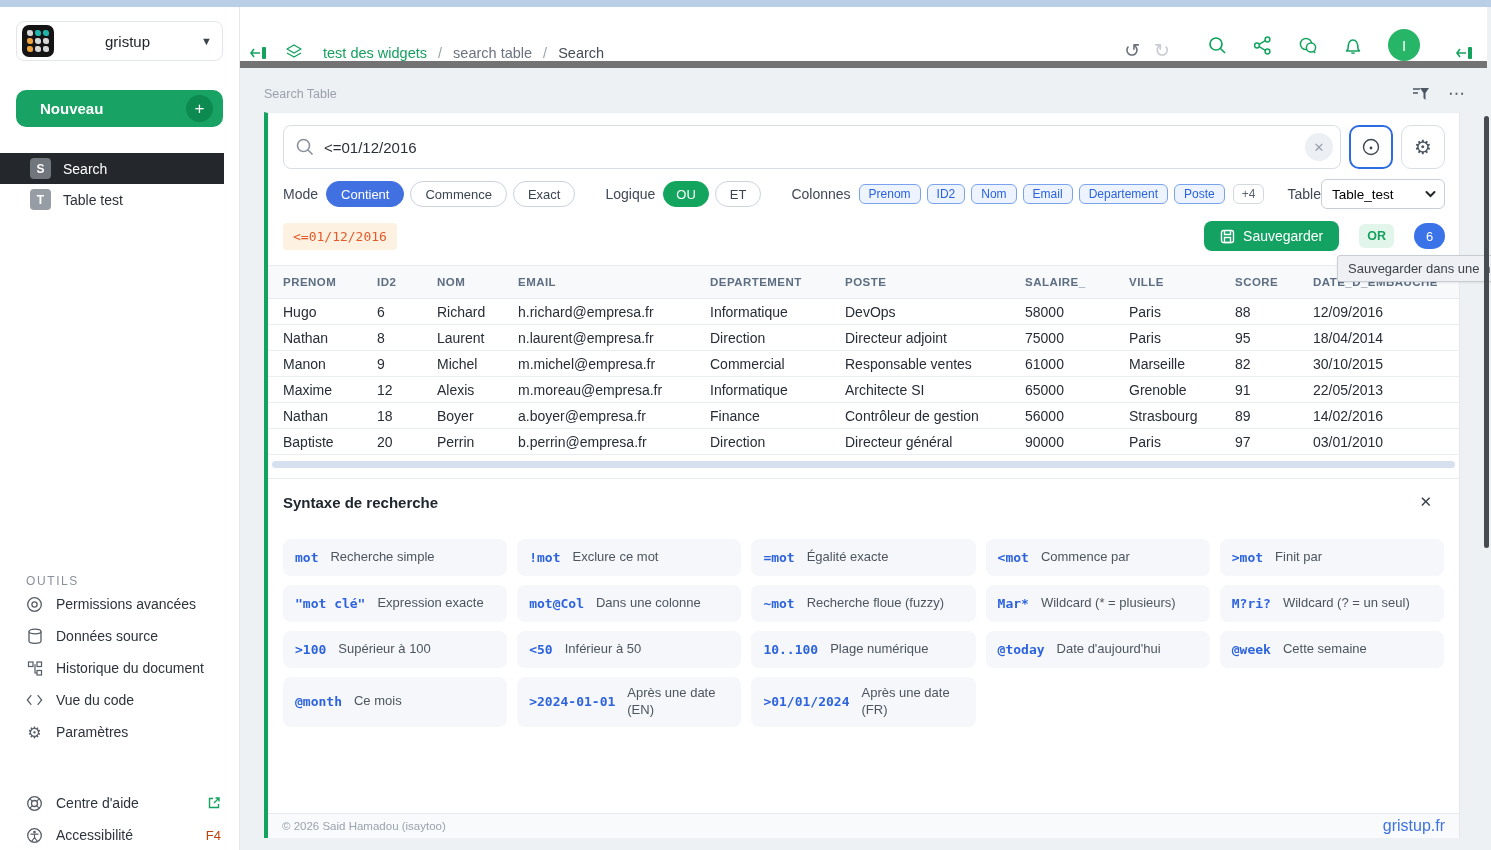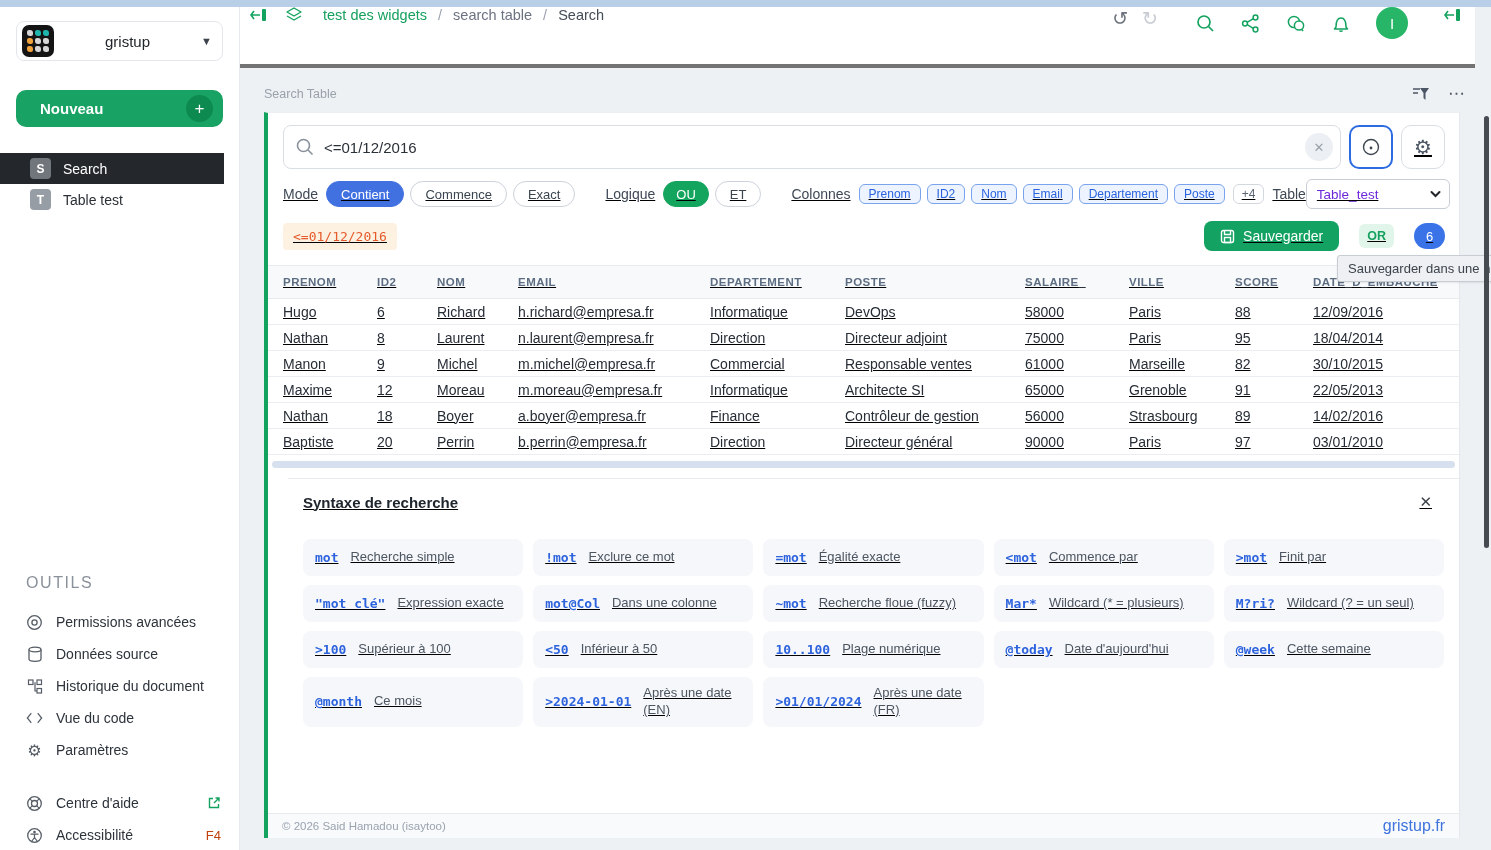--- a/index.html
+++ b/index.html
@@ -19,86 +19,86 @@
   .chev { color:#3c434b; font-size:11px; }
   .new-btn { margin:29px 16px 0 16px; height:37px; background:#18a263; border-radius:10px; display:flex; align-items:center; justify-content:space-between; padding:0 10px 0 24px; cursor:pointer; }
   .new-btn span.lbl { color:#fff; font-weight:bold; font-size:15px; }
   .new-plus { width:27px; height:27px; border-radius:50%; background:#0d8a4f; color:#fff; font-size:17px; display:flex; align-items:center; justify-content:center; }
   .pages { margin-top:26px; }
   .page-item { height:31px; display:flex; align-items:center; gap:12px; padding-left:30px; width:224px; font-size:14px; color:#2b3036; cursor:pointer; }
   .page-item.active { background:#24282d; color:#fff; }
   .page-badge { width:21px; height:21px; border-radius:4px; background:#979da5; color:#fff; font-size:12px; font-weight:bold; display:flex; align-items:center; justify-content:center; }
   .page-item.active .page-badge { background:#71767d; }
   .tools { position:absolute; top:567px; left:0; right:0; }
-  .tools-header { padding-left:26px; font-size:16px; letter-spacing:1.6px; color:#8a919a; margin-bottom:14px; }
+  .tools-header { padding-left:26px; font-size:12px; letter-spacing:1.6px; color:#8a919a; margin-bottom:0; }
   .tool-item { height:32px; display:flex; align-items:center; gap:13px; padding:0 18px 0 26px; font-size:14px; color:#2d333b; cursor:pointer; }
   .tool-item .ticon { width:17px; height:17px; display:flex; align-items:center; justify-content:center; color:#565d66; font-family:"DejaVu Sans", sans-serif; }
   .tool-item .spacer { flex:1; }
   .tool-suffix { color:#c2410c; font-size:13px;margin-left:15px; }
   .sidebar-bottom { position:absolute; top:780px; left:0; right:0; }
 
   
-  .header { position:absolute; top:7px; left:240px; right:16px; height:61px; background:#fff; border-bottom:4px solid #737373; display:flex; align-items:flex-start; padding:0 14px 0 10px; }
+  .header { position:absolute; top:7px; left:240px; right:4px; height:61px; background:#fff; border-bottom:7px solid #737373; display:flex; align-items:flex-end; padding:0 14px 0 10px; }
   .crumb { font-size:14.5px; margin-left:20px; white-space:nowrap; }
   .crumb .doc { color:#16a05f; }
   .crumb .sep { color:#9ca3af; margin:0 7px; }
   .crumb .pg { color:#6b7280; }
   .crumb .wg { color:#454d57; }
   .hd-spacer { flex:1; }
   .hicon { display:flex; align-items:center; justify-content:center; cursor:pointer; }
   .undo { font-family:"DejaVu Sans", sans-serif; font-size:19px; color:#6d737c; }
   .redo { font-family:"DejaVu Sans", sans-serif; font-size:19px; color:#c7ccd2; margin-left:14px; margin-right:38px; }
   .hgroup { display:flex; align-items:center; gap:26px; }
   .avatar { width:32px; height:32px; border-radius:50%; background:#27b567; color:#fff; font-size:15px; display:flex; align-items:center; justify-content:center; }
   .collapse-right { margin-left:36px; }
 
   
   .main { position:absolute; top:68px; left:240px; right:0; bottom:0; background:#eef1f4; }
   .widget-titlebar { position:absolute; top:18px; left:24px; right:26px; display:flex; align-items:center; justify-content:space-between; }
   .widget-title { font-size:12.5px; color:#99a1ac; }
   .titlebar-icons { display:flex; align-items:center; gap:18px; color:#4b5563; }
 
-  .card { position:absolute; top:44px; left:24px; width:1196px; height:726px; background:#fff; border-left:4px solid #14a35f; border-right:1px solid #e4e8ed; border-top:1px solid #eceff2; overflow:hidden;text-decoration:underline; }
+  .card { position:absolute; top:44px; left:24px; width:1196px; height:726px; background:#fff; border-left:4px solid #14a35f; border-right:1px solid #e4e8ed; border-top:1px solid #eceff2; overflow:hidden; }
 
   .search-row { display:flex; gap:8px; padding:12px 14px 0 15px; }
   .search-wrap { flex:1; position:relative; }
   .search-input { width:100%; height:44px; border:1px solid #d9dee5; border-radius:8px; font-family:"Liberation Sans",sans-serif; font-size:15px; color:#2a3038; padding:0 44px 0 40px; outline:none; background:#fff; }
   .mag { position:absolute; left:12px; top:12px; }
   .clear-btn { position:absolute; right:8px; top:8px; width:28px; height:28px; border-radius:50%; background:#eceff3; color:#9aa1ab; font-size:13px; display:flex; align-items:center; justify-content:center; cursor:pointer; }
   .sq-btn { width:44px; height:44px; border-radius:10px; border:1px solid #d9dee5; background:#fff; display:flex; align-items:center; justify-content:center; cursor:pointer; }
   .sq-btn.accent { border:2px solid #2d6ce0; }
   .gear-glyph { font-family:"DejaVu Sans", sans-serif; font-size:20px; color:#4b5563; }
 
   .mode-row { display:flex; align-items:center; padding:10px 14px 0 15px; gap:8px; font-size:14px; color:#3f4956; }
   .pill { height:26px; display:flex; align-items:center; padding:0 14px; border-radius:999px; border:1px solid #ccd3dc; background:#fff; color:#3a4550; font-size:13px; cursor:pointer; }
   .pill.blue { background:#4171e1; border-color:#4171e1; color:#fff; }
   .pill.green { background:#13a55e; border-color:#13a55e; color:#fff; padding:0 12px; }
   .mr-label { margin-left:22px; }
   .col-chips { display:flex; align-items:center; gap:6px; }
   .chip-col { border:1.5px solid #7aa3ee; background:#edf4ff; color:#2b63de; font-size:12px; border-radius:6px; padding:2px 9px; cursor:pointer; }
   .chip-more { border:1px solid #d3d8df; background:#fff; color:#5b6470; font-size:12px; border-radius:6px; padding:2px 8px; cursor:pointer; }
   .table-sel-group { margin-left:auto; display:flex; align-items:center; }
-  .fake-select { position:relative; width:144px; height:30px; border:1px solid #c7ced7; border-radius:6px; font-size:13.5px; color:#6d28d9; display:flex; align-items:center; padding:0 42px 0 10px; cursor:pointer; background:#fff; }
+  .fake-select { position:relative; width:124px; height:30px; border:1px solid #c7ced7; border-radius:6px; font-size:13.5px; color:#000000; display:flex; align-items:center; padding:0 42px 0 10px; cursor:pointer; background:#fff; }
   .fake-select .sel-chev { position:absolute; right:8px; top:8px; }
 
   .tag-row { display:flex; align-items:center; justify-content:space-between; padding:12px 14px 10px 15px; }
   .filter-tag { font-family:"DejaVu Sans Mono", monospace; font-size:13px; color:#e55a2b; background:#fdf1e2; border-radius:4px; padding:6px 10px; }
   .tag-right { display:flex; align-items:center; gap:20px; }
   .save-btn { height:30px; display:flex; align-items:center; gap:8px; padding:0 16px; background:#14a262; border:none; border-radius:8px; color:#fff; font-size:14px; font-family:"Liberation Sans",sans-serif; cursor:pointer; }
   .or-badge { background:#e2f5ea; color:#17a15f; font-weight:bold; font-size:12.5px; padding:5px 8px; border-radius:6px; }
   .count-badge { min-width:31px; height:26px; border-radius:13px; background:#3a73e8; color:#fff; font-size:13px; display:flex; align-items:center; justify-content:center; }
 
   table.data { width:100%; border-collapse:collapse; table-layout:fixed; margin-top:4px; }
   table.data th { height:33px; background:#f7f9fb; border-top:1px solid #e7eaee; border-bottom:1px solid #e7eaee; font-size:11.5px; font-weight:bold; color:#5d6d82; letter-spacing:.04em; text-align:left; white-space:nowrap; overflow:hidden; }
   table.data td { height:26px; border-bottom:1px solid #eaedf1; font-size:14px; color:#272d36; white-space:nowrap; overflow:hidden; }
   table.data th:first-child, table.data td:first-child { padding-left:15px; }
 
   .hscrollbar { margin:6px 4px 0 4px; height:7px; background:#d7e0ee; border-radius:4px; }
 
-  .syntax { margin-top:10px; border-top:1px solid #e7eaee; padding:14px 15px 0 15px;margin-left:20px; }
+  .syntax { margin-top:10px; border-top:1px solid #e7eaee; padding:14px 15px 0 15px; }
   .syntax-head { display:flex; align-items:center; justify-content:space-between; }
   .syntax-title { font-size:15px; font-weight:bold; color:#20262e; }
   .syntax-close { font-size:15px; color:#3a4148; cursor:pointer; padding-right:12px; }
   .syntax-grid { margin-top:28px; display:grid; grid-template-columns:repeat(5,1fr); gap:9px 10px; grid-auto-rows:minmax(37px,auto); }
   .schip { background:#f5f7fa; border-radius:8px; padding:8px 12px; display:flex; align-items:center; gap:12px; }
   .schip code { font-family:"DejaVu Sans Mono", monospace; font-weight:bold; font-size:13px; color:#2d63dd; white-space:nowrap; }
   .schip .desc { font-size:13px; color:#4c5560; line-height:1.3; }
 
   .cardfooter { position:absolute; bottom:0; left:0; right:0; height:25px; border-top:1px solid #e7eaee; background:#f8fafc; display:flex; align-items:center; justify-content:space-between; padding:0 14px; }
   .copyright { font-size:11.5px; color:#9aa3af; }
@@ -445,21 +445,21 @@
               <td>Commercial</td>
               <td>Responsable ventes</td>
               <td>61000</td>
               <td>Marseille</td>
               <td>82</td>
               <td>30/10/2015</td>
             </tr>
             <tr>
               <td>Maxime</td>
               <td>12</td>
-              <td>Moreau</td>
+              <td>Alexis</td>
               <td>m.moreau@empresa.fr</td>
               <td>Informatique</td>
               <td>Architecte SI</td>
               <td>65000</td>
               <td>Grenoble</td>
               <td>91</td>
               <td>22/05/2013</td>
             </tr>
             <tr>
               <td>Nathan</td>

